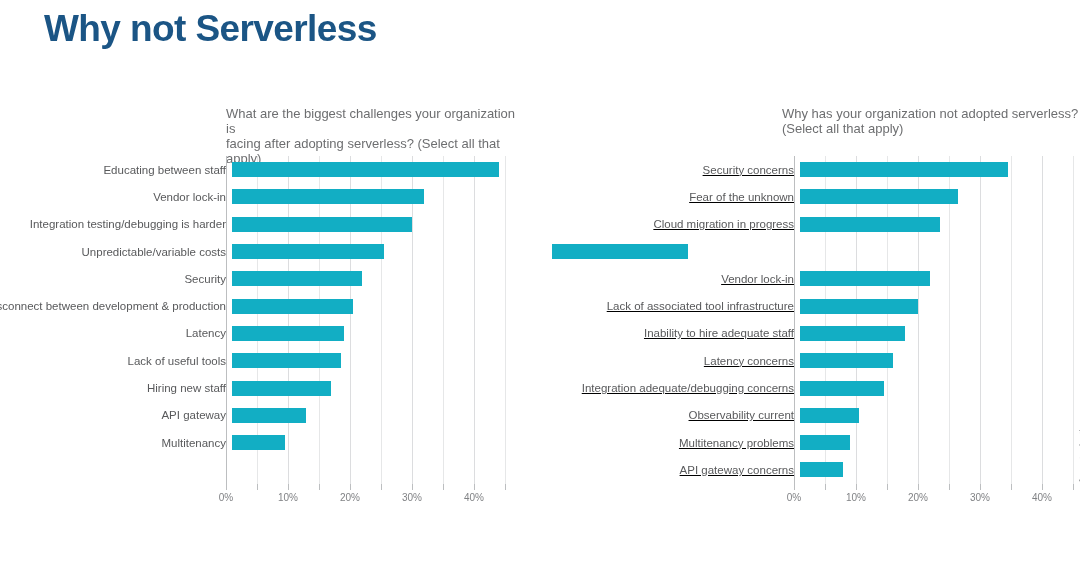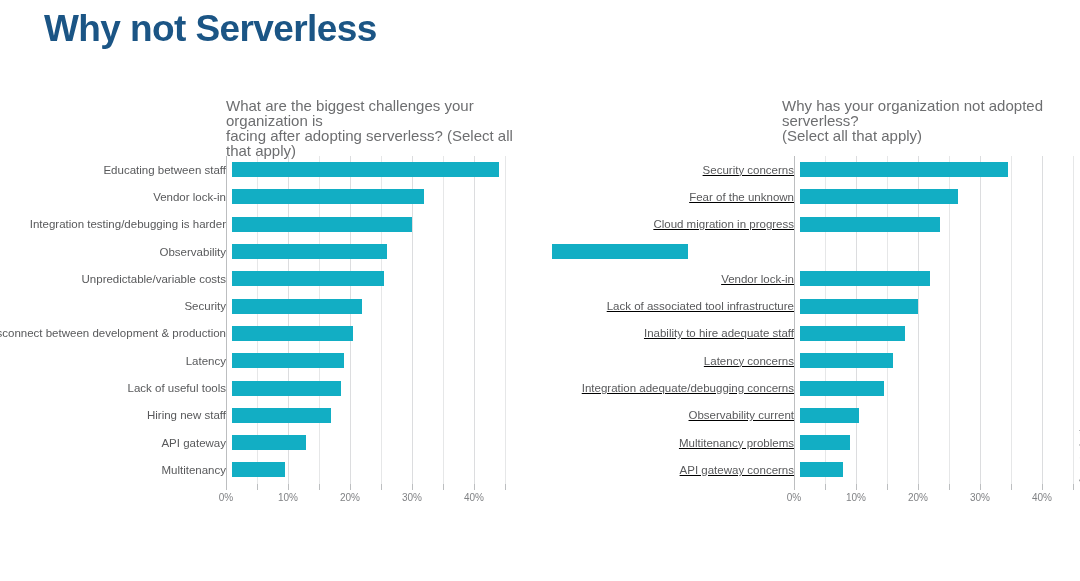--- a/index.html
+++ b/index.html
@@ -31,22 +31,22 @@
   
   .panel {
     position: absolute;
     top: 98px;
   }
   .panel-left  { left: 0px;   width: 540px; }
   .panel-right { left: 540px; width: 540px; }
 
   .chart-title {
     position: absolute;
-    top: 0px;
-    font-size: 15px;
+    top: 8px;
+    font-size: 13px;
     line-height: 15px;
     color: #6d6e70;
     white-space: pre-line;
   }
   .panel-left  .chart-title { left: 226px; width: 300px; }
   .panel-right .chart-title { left: 242px; width: 300px; }
 
   
   .plot {
     position: absolute;
@@ -174,26 +174,20 @@
         <div class="row">
           <div class="row-label">Vendor lock-in</div>
           <div class="bar-track">
             <div class="bar" style="background: rgb(18, 174, 196); width: 192.2px;"></div>
           </div>
         </div>
         <div class="row">
           <div class="row-label">Integration testing/debugging is harder</div>
           <div class="bar-track">
             <div class="bar" style="background: rgb(18, 174, 196); width: 179.8px;"></div>
-          </div>
-        </div>
-        <div class="row">
-          <div class="row-label">Observability</div>
-          <div class="bar-track">
-            <div class="bar" style="background: rgb(18, 174, 196); width: 155px;"></div>
           </div>
         </div>
         <div class="row">
           <div class="row-label">Unpredictable/variable costs</div>
           <div class="bar-track">
             <div class="bar" style="background: rgb(18, 174, 196); width: 151.9px;"></div>
           </div>
         </div>
         <div class="row">
           <div class="row-label">Security</div>

